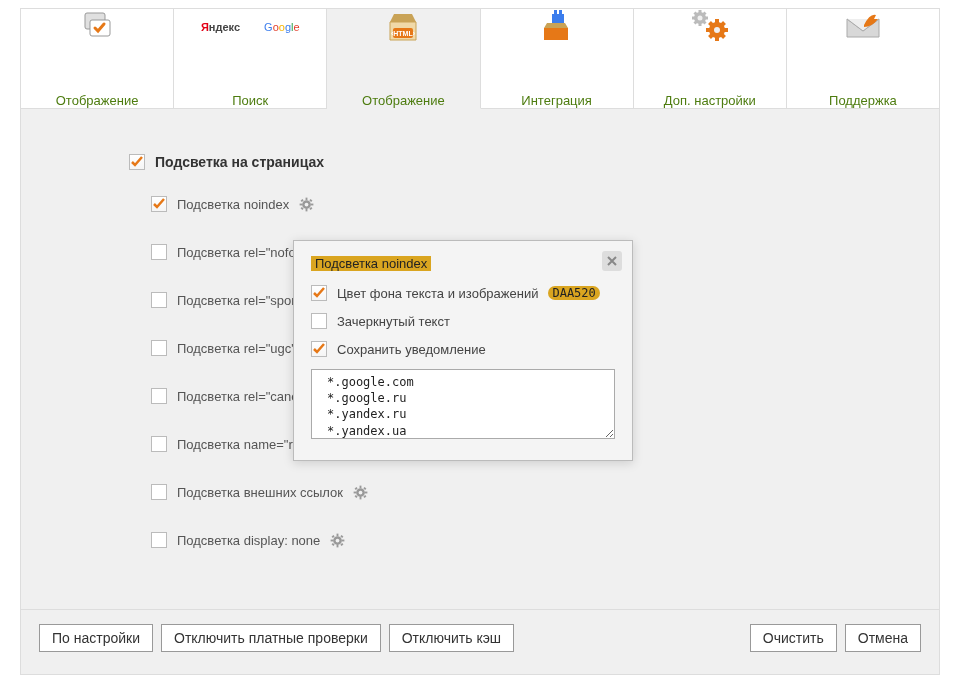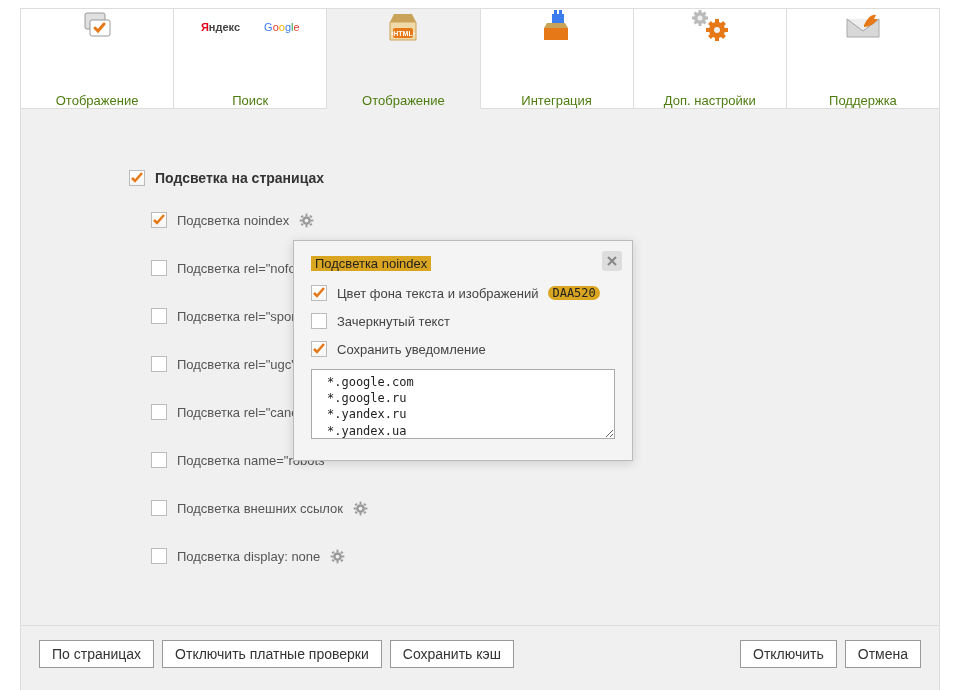--- a/index.html
+++ b/index.html
@@ -48,21 +48,20 @@
   .content {
     padding: 45px 0 30px 108px;
     position: relative;
     min-height: 460px;
   }
   .section-header {
     display: flex;
     align-items: flex-end;
     gap: 10px;
     margin-bottom: 25px;
-    margin-top: 16px;
   }
   .section-title { font-weight: bold; font-size: 14px; color:#333;}
   .option-row {
     display: flex;
     align-items: center;
     gap: 10px;
     margin: 0 0 30px 22px;
     color: #555;
     height: 18px;
   }
@@ -386,21 +385,21 @@
       </span>
       <span>Сохранить уведомление</span>
     </div>
     <textarea class="popup-textarea" id="exclusion-ta" style="">*.google.com
 *.google.ru
 *.yandex.ru
 *.yandex.ua</textarea>
   </div>
 
   <div class="footer">
-    <button class="btn">По страницах</button>
+    <button class="btn">По настройки</button>
     <button class="btn">Отключить платные проверки</button>
-    <button class="btn">Сохранить кэш</button>
+    <button class="btn">Отключить кэш</button>
     <div class="spacer"></div>
-    <button class="btn">Отключить</button>
+    <button class="btn">Очистить</button>
     <button class="btn">Отмена</button>
   </div>
 
 </div>
 
 </body></html>

